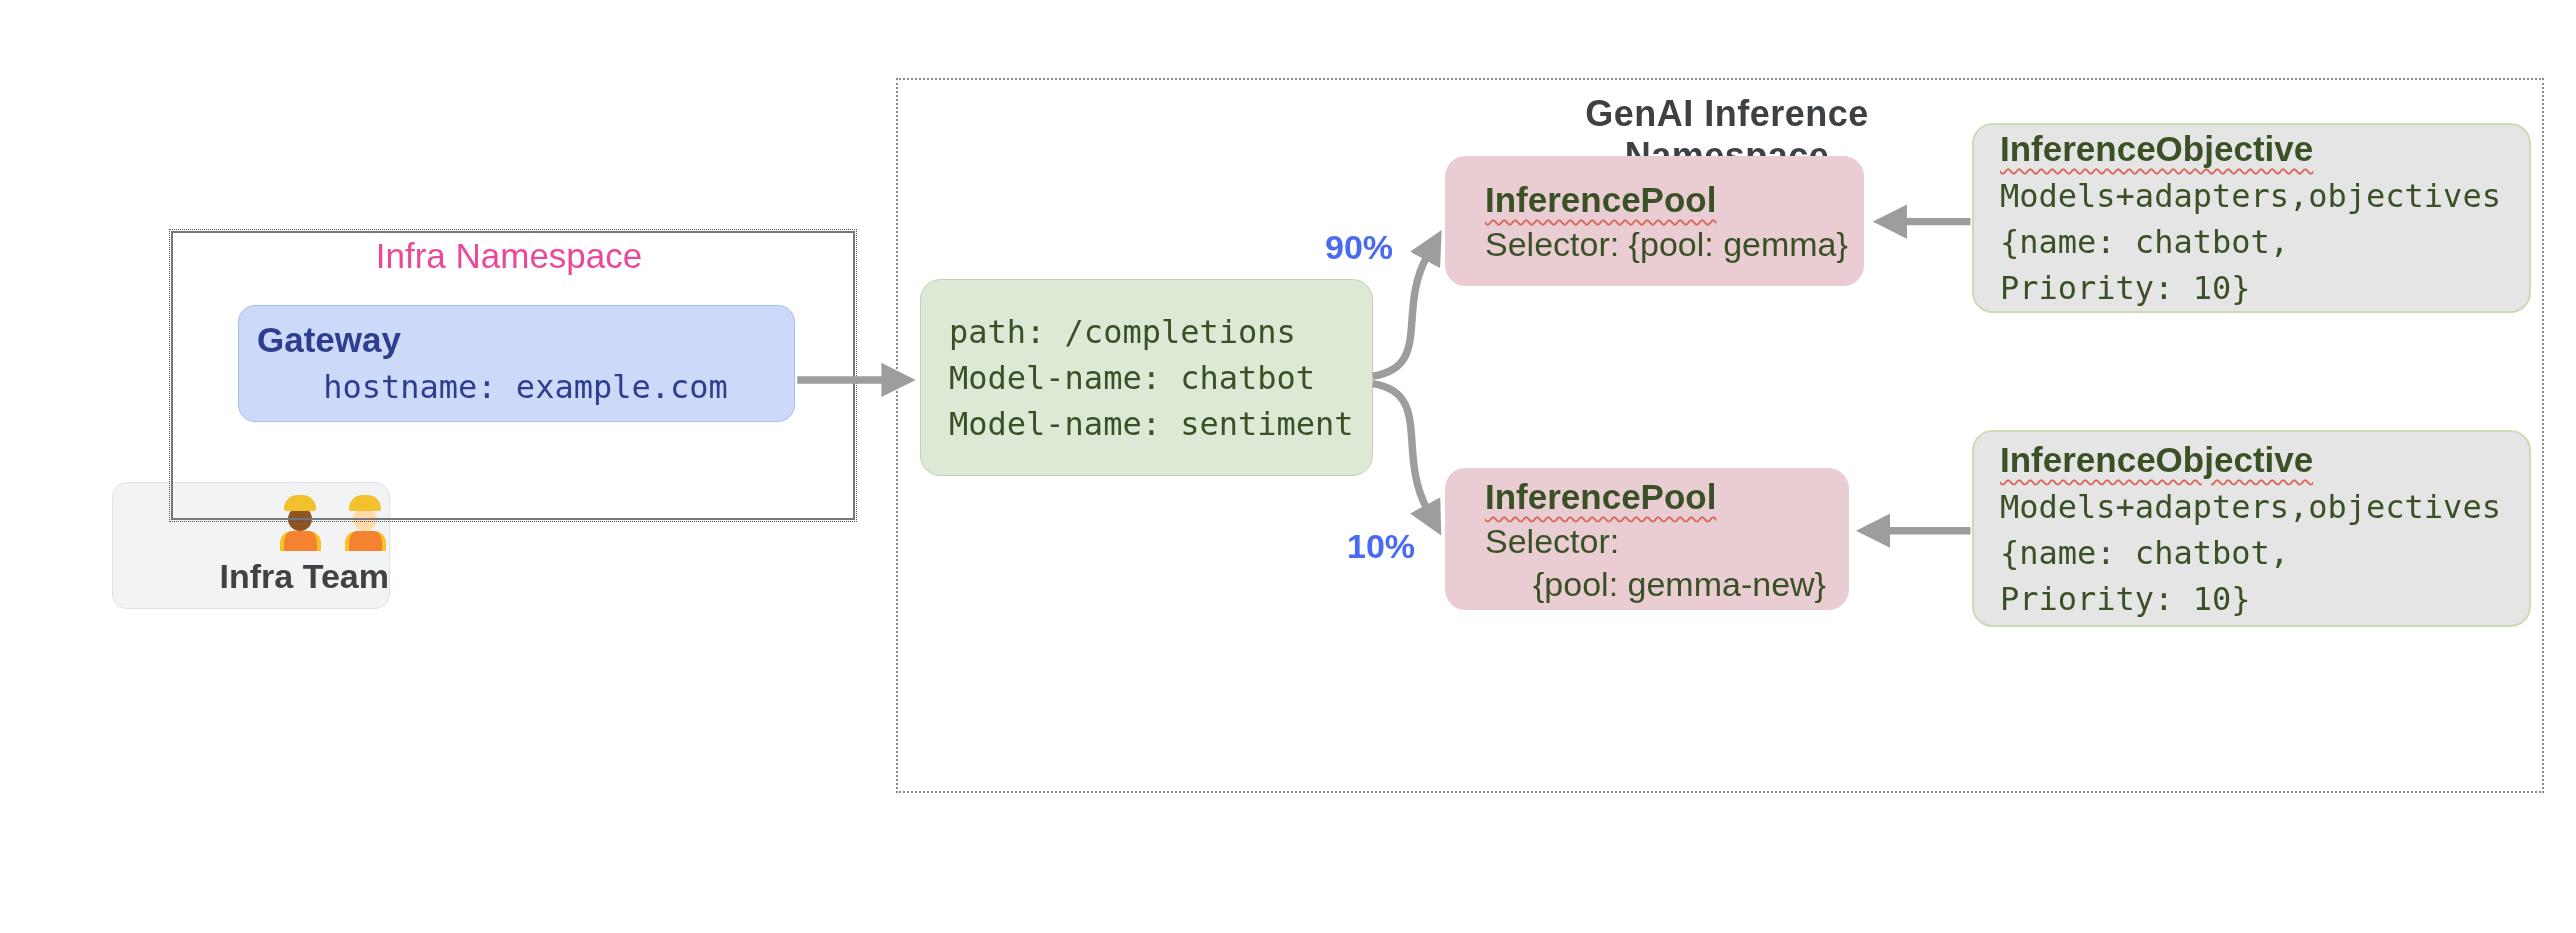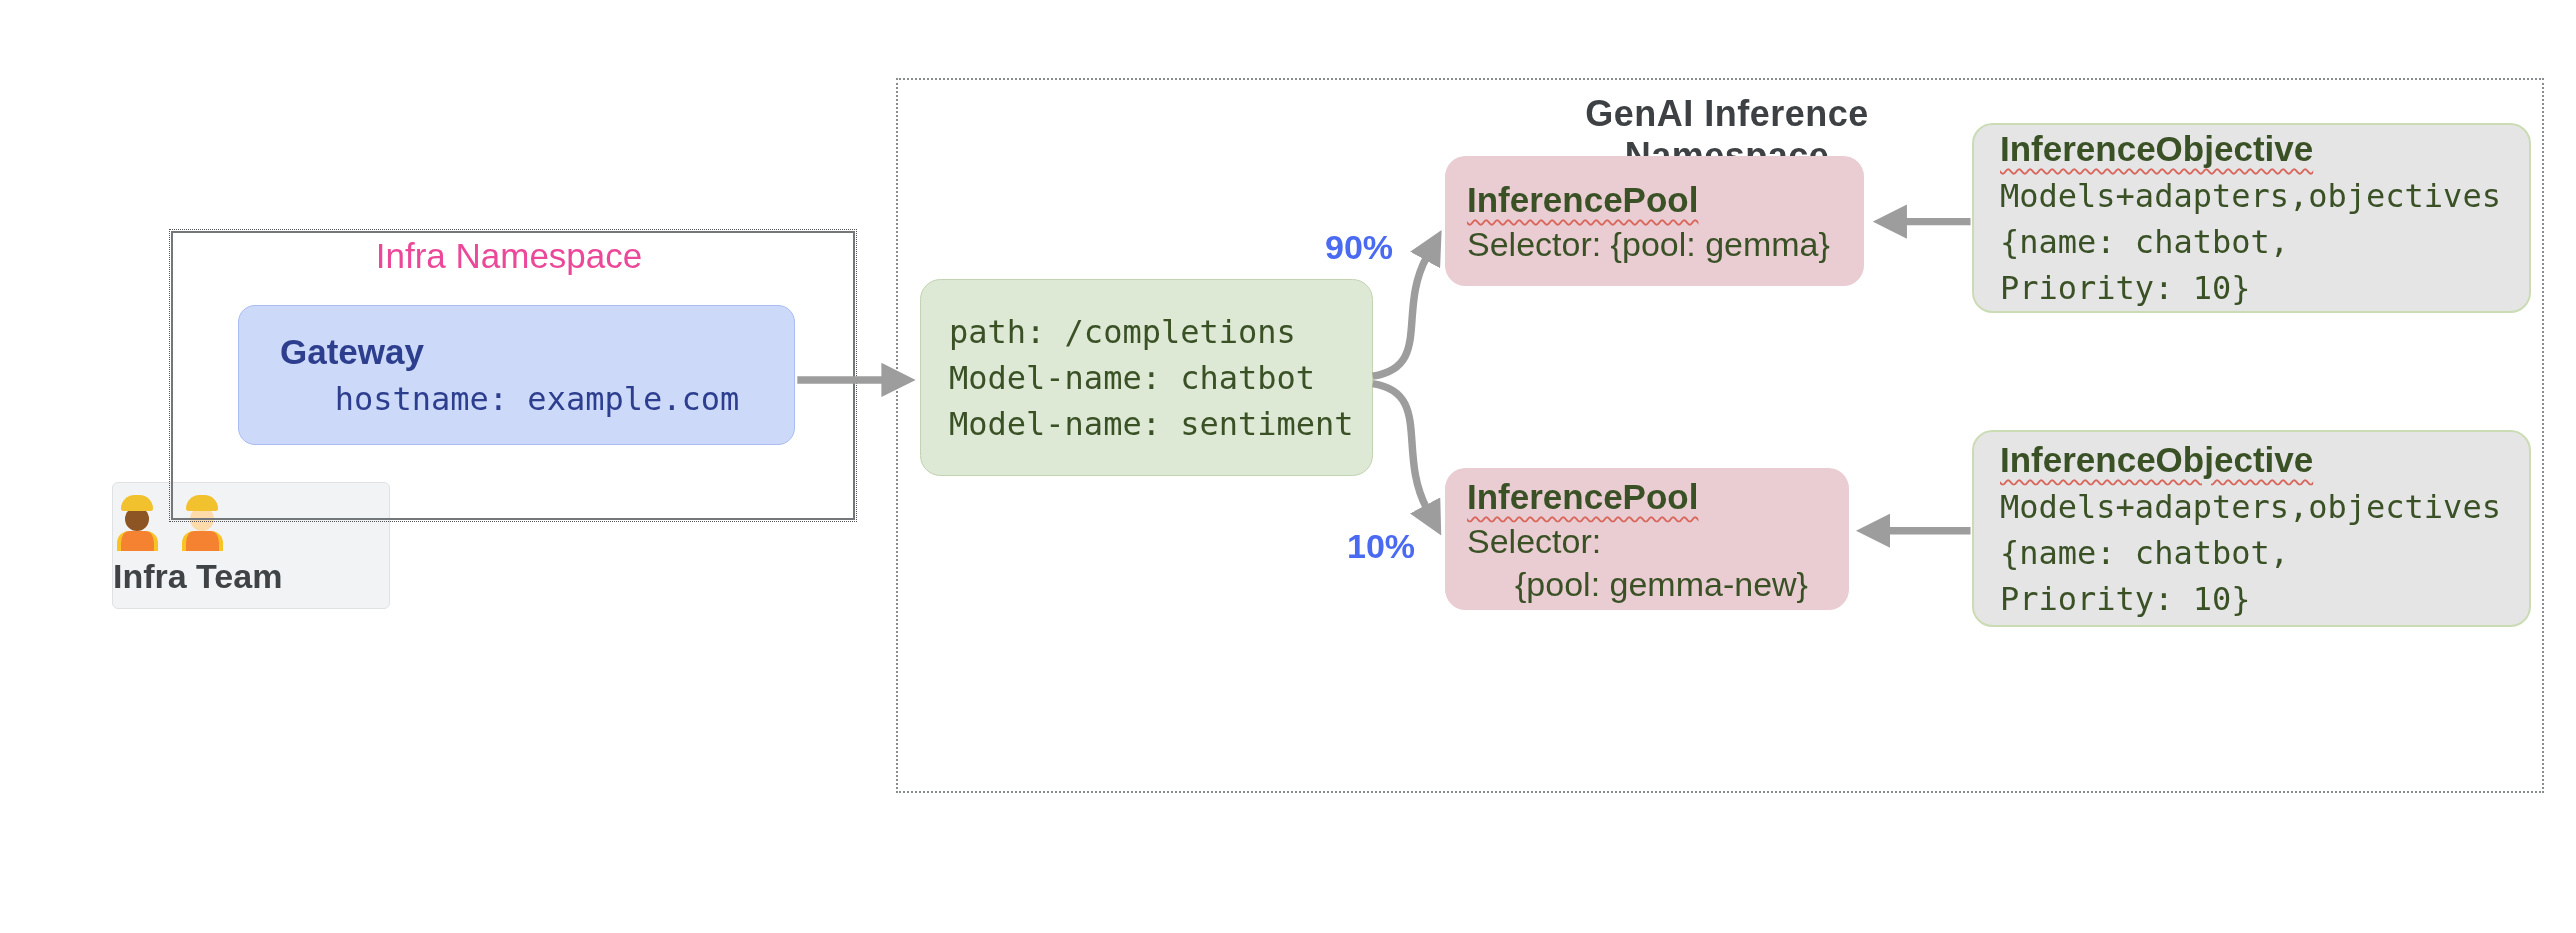--- a/index.html
+++ b/index.html
@@ -47,62 +47,62 @@
   .squiggle{
     display:inline-block;
     text-decoration-line:underline;
     text-decoration-style:wavy;
     text-decoration-color:#d9675c;
     text-decoration-thickness:2.3px;
     text-underline-offset:6.5px;
   }
   
   .gateway{
-    left:238px;top:305px;width:557px;height:140px;
+    left:238px;top:305px;width:557px;height:117px;
     background:#ccd9f9;border:1.9px solid #a9bdf2;border-radius:17px;
-    padding-left:41px;
+    padding-left:18px;
     color:#2d3e8e;
   }
   .gateway .node-title{font-size:35px;line-height:48px;}
   .gateway .mono{font-size:32px;line-height:47px;text-align:center;}
   
   .httproute{
     left:920px;top:279px;width:453px;height:197px;
     background:#dde8d5;border:1.9px solid #c2d3b2;
     padding-left:28px;
     color:#3a5126;
   }
   .httproute .node-title{font-size:35px;line-height:48px;}
   .httproute .mono{font-size:32px;line-height:46px;}
   
   .pool{
     background:#e9cdd2;border:none;
-    padding-left:22px;
+    padding-left:40px;
     color:#3a5126;
   }
   .pool .node-title{font-size:35px;line-height:47px;}
   .pool .line{font-size:34px;line-height:43px;}
   .pool-top{left:1445px;top:156px;width:419px;height:130px;}
   .pool-bottom{left:1445px;top:468px;width:404px;height:142px;}
   .indent{padding-left:48px;}
   
   .objective{
     background:#e5e5e5;border:2.3px solid #cbdcb4;
     padding-left:26px;
     color:#3a5126;
   }
   .objective .node-title{font-size:35px;line-height:48px;}
   .objective .mono{font-size:32px;line-height:46px;}
   .objective-top{left:1972px;top:123px;width:559px;height:190px;}
   .objective-bottom{left:1972px;top:430px;width:559px;height:197px;}
   
   .team{
     position:absolute;box-sizing:border-box;
-    background:#f1f3f4;border:1.9px solid #dfe1e3;border-radius:6px;
-    display:flex;flex-direction:column;align-items:flex-start;justify-content:center;
+    background:#f1f3f4;border:1.9px solid #dfe1e3;border-radius:15px;
+    display:flex;flex-direction:column;align-items:flex-end;justify-content:center;
     gap:5.6px;
     color:#3f4346;
   }
   .team-infra{left:112px;top:482px;width:278px;height:127px;}
   .team-genai{left:866px;top:713px;width:380px;height:166px;}
   .team-label{font-weight:700;}
   .team-infra .team-label{font-size:34px;}
   .team-genai .team-label{font-size:35px;}
   .people{display:flex;gap:17px;}
   

